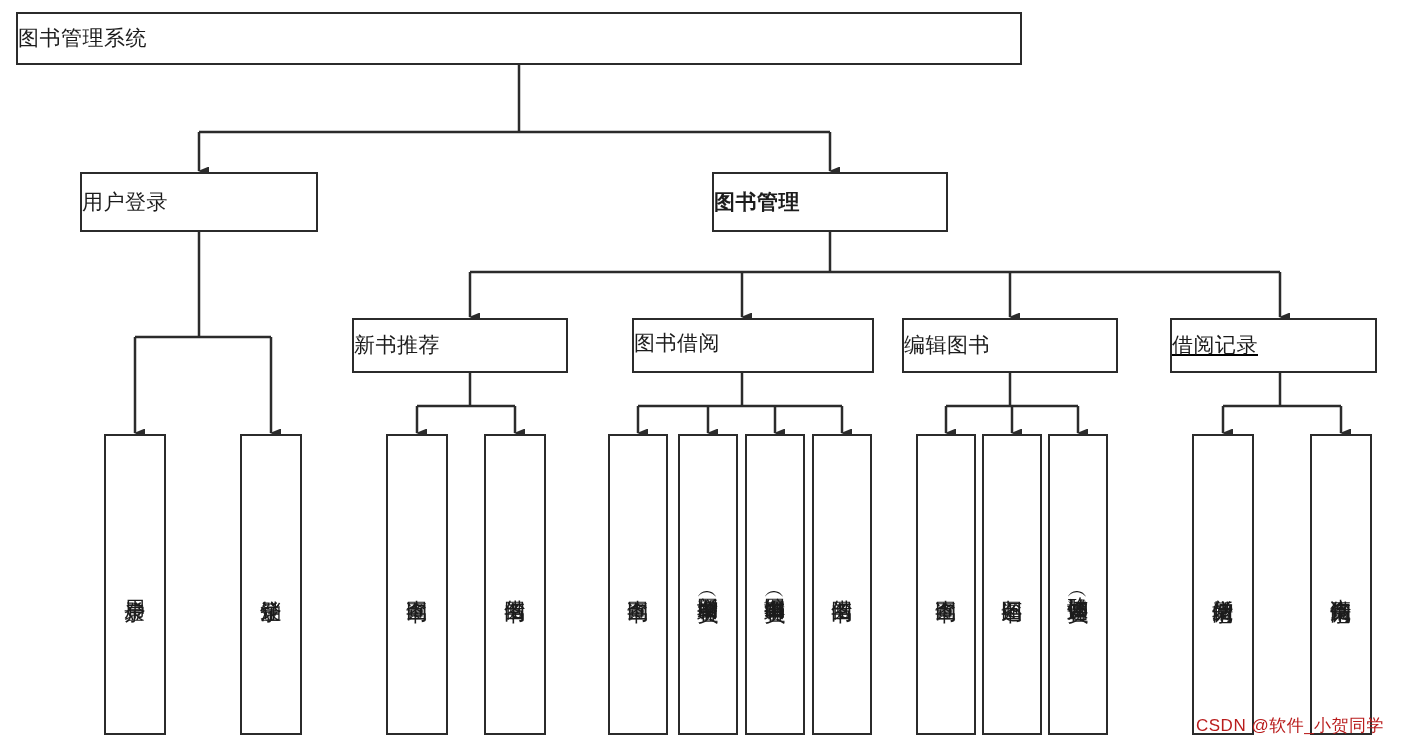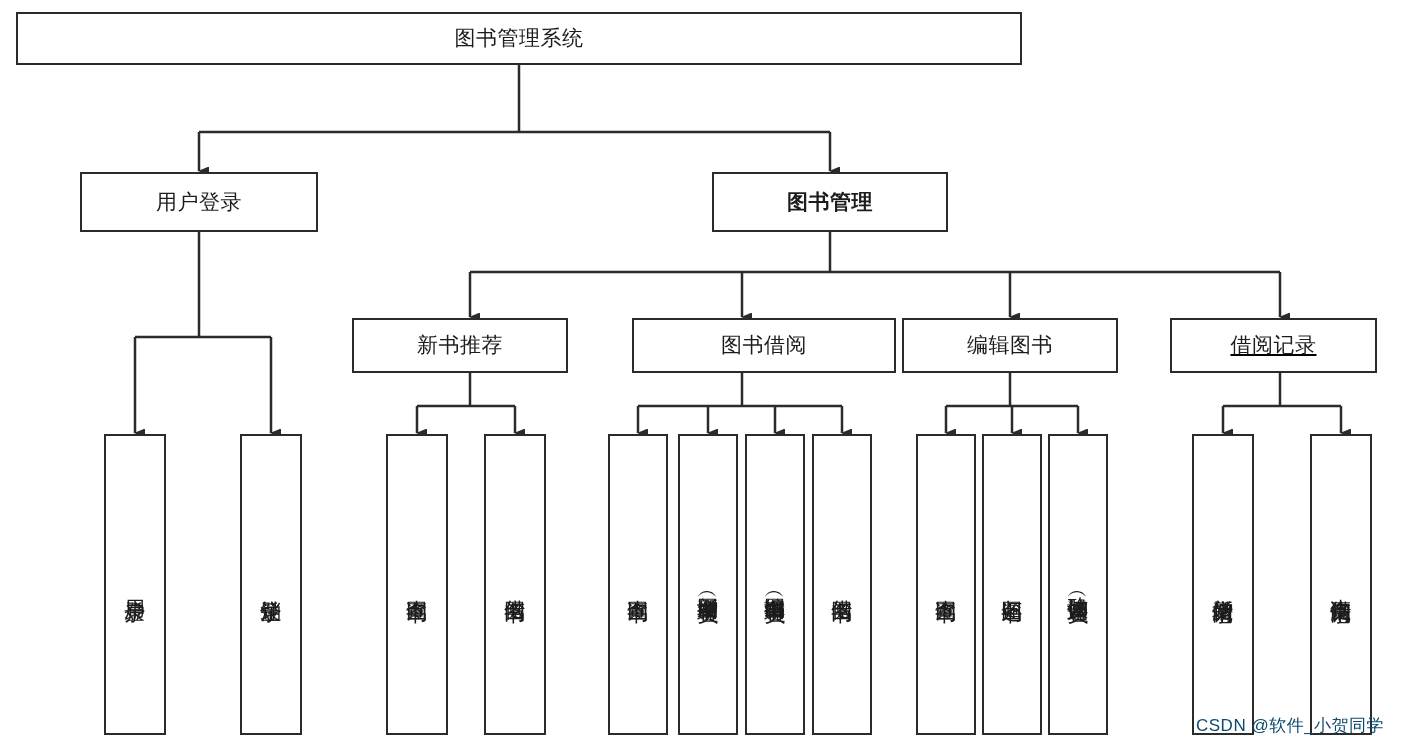--- a/index.html
+++ b/index.html
@@ -25,21 +25,21 @@
     height: 747px;
     pointer-events: none;
   }
   .node {
     position: absolute;
     box-sizing: border-box;
     background: #ffffff;
     border: 2px solid #2b2b2b;
     display: flex;
     align-items: center;
-    justify-content: center;
+    justify-content: flex-start;
   }
   .node .label {
     color: #1c1c1c;
     font-size: 21px;
     line-height: 1.18;
     letter-spacing: 0.5px;
     white-space: nowrap;
     text-align: center;
   }
   .node.vertical .label {
@@ -49,21 +49,21 @@
     line-height: 1.22;
     letter-spacing: 1px;
     white-space: nowrap;
   }
   .node.vertical {
     align-items: center;
     justify-content: center;
   }
   .watermark {
     position: absolute;
-    color: #0c4a6e;
+    color: #b91c1c;
     font-size: 17px;
     letter-spacing: 0.5px;
     white-space: nowrap;
     user-select: none;
   }
 </style>
 </head>
 <body>
 
 <div id="canvas">
@@ -116,21 +116,21 @@
       </div>
       <div class="node" style="left: 80px; top: 172px; width: 238px; height: 60px;">
         <span class="label">用户登录</span>
       </div>
       <div class="node" style="left: 712px; top: 172px; width: 236px; height: 60px; font-weight: bold;">
         <span class="label">图书管理</span>
       </div>
       <div class="node" style="left: 352px; top: 318px; width: 216px; height: 55px;">
         <span class="label">新书推荐</span>
       </div>
-      <div class="node" style="left: 632px; top: 318px; width: 264px; height: 55px;">
+      <div class="node" style="left: 632px; top: 318px; width: 242px; height: 55px; font-family: Liberation Mono, monospace;">
         <span class="label">图书借阅</span>
       </div>
       <div class="node" style="left: 902px; top: 318px; width: 216px; height: 55px;">
         <span class="label">编辑图书</span>
       </div>
       <div class="node" style="left: 1170px; top: 318px; width: 207px; height: 55px; text-decoration: underline;">
         <span class="label">借阅记录</span>
       </div>
       <div class="node vertical" style="left: 104px; top: 434px; width: 62px; height: 301px;">
         <span class="label">用户登录</span>

